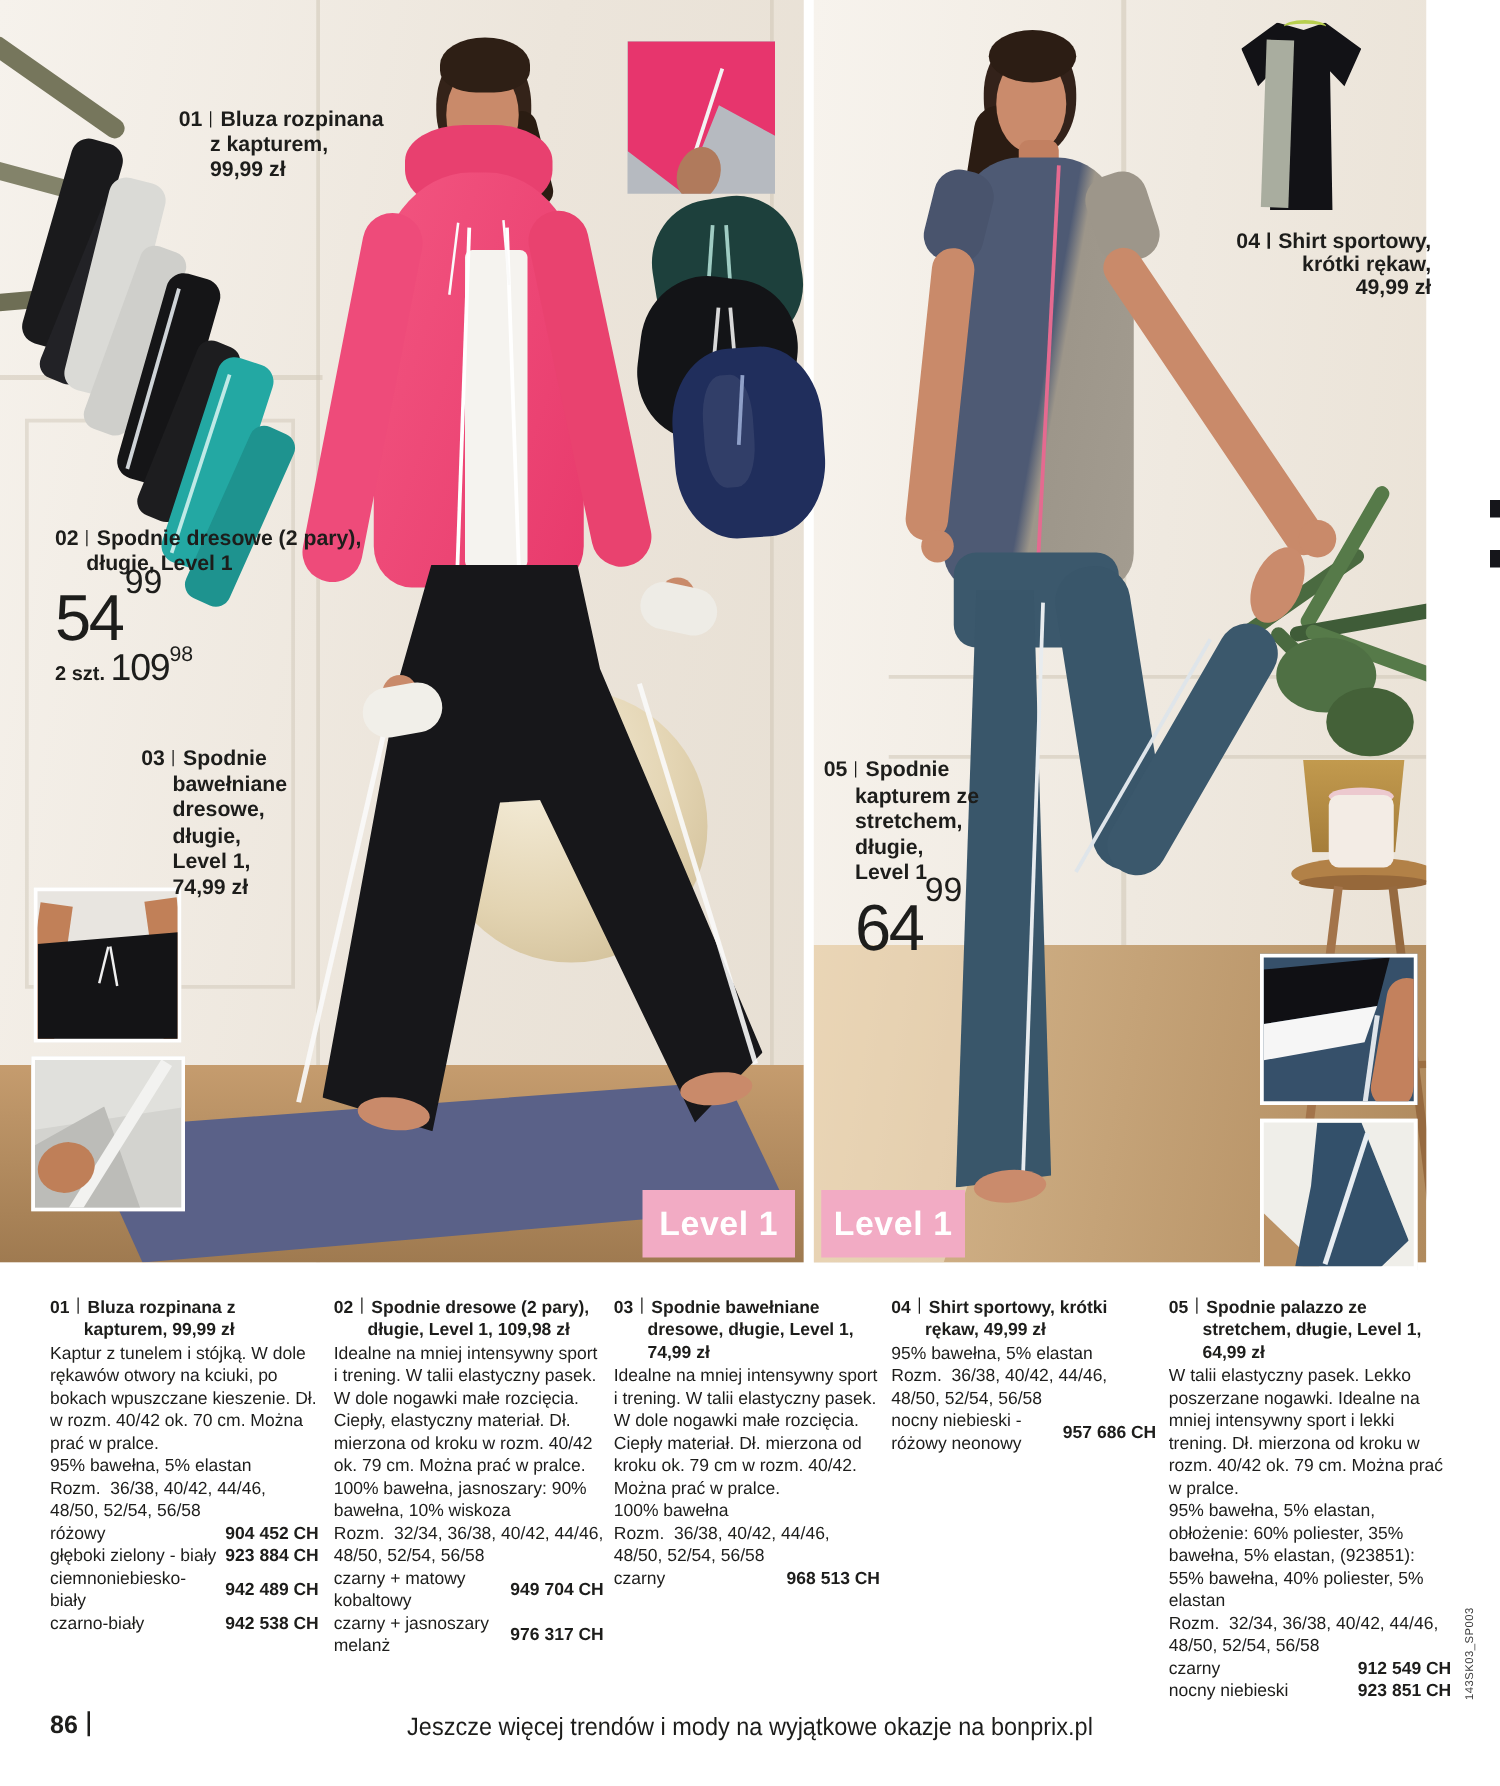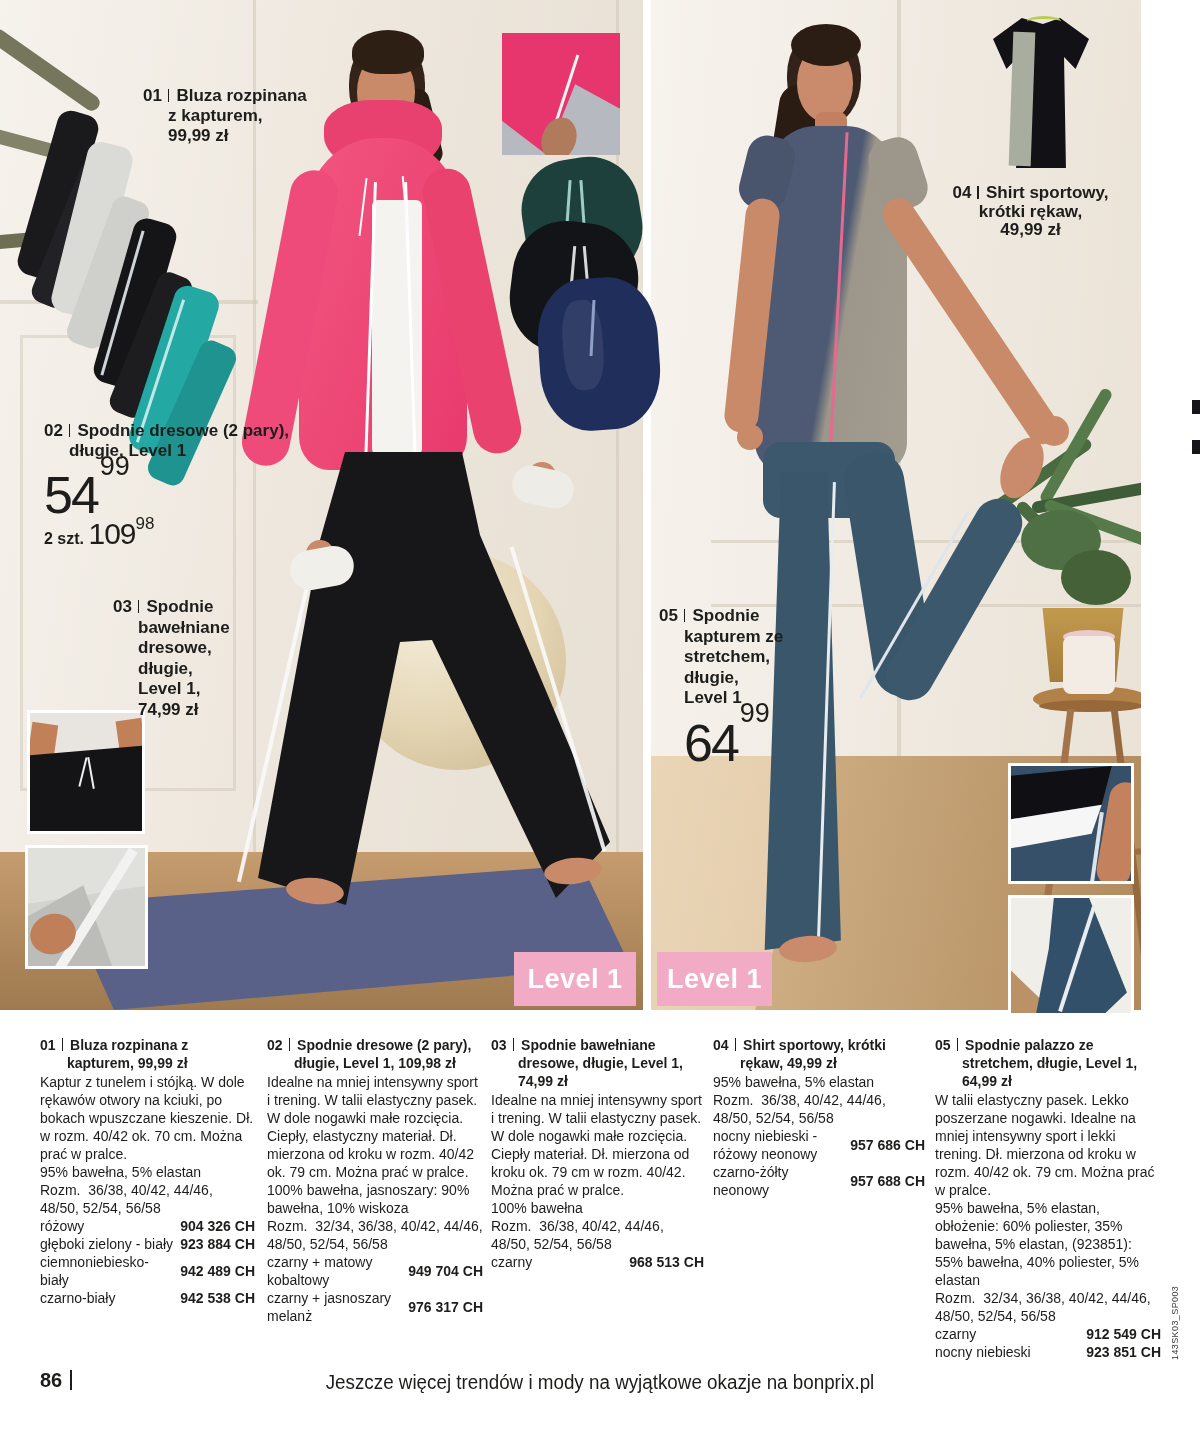--- a/index.html
+++ b/index.html
@@ -212,21 +212,21 @@
 
   <div class="abs callout" style="left:113px;top:597px;width:150px;line-height:20.5px;">
     <div class="l0"><span>03</span><span class="vbar"></span><span>Spodnie</span></div>
     <div class="ind">bawełniane</div>
     <div class="ind">dresowe,</div>
     <div class="ind">długie,</div>
     <div class="ind">Level 1,</div>
     <div class="ind">74,99 zł</div>
   </div>
 
-  <div class="abs callout" style="left:948px;top:184px;width:165px;text-align:center;line-height:18.5px;">
+  <div class="abs callout" style="left:980px;top:184px;width:165px;text-align:right;line-height:18.5px;">
     <div class="l0"><span>04</span><span class="vbar"></span><span>Shirt sportowy,</span></div>
     <div>krótki rękaw,</div>
     <div>49,99 zł</div>
   </div>
 
   <div class="abs callout" style="left:659px;top:606px;width:150px;line-height:20.5px;">
     <div class="l0"><span>05</span><span class="vbar"></span><span>Spodnie</span></div>
     <div class="ind">kapturem ze</div>
     <div class="ind">stretchem,</div>
     <div class="ind">długie,</div>
@@ -237,21 +237,21 @@
   <div class="abs badge" style="left:514px;top:952px;width:122px;height:54px;">Level 1</div>
   <div class="abs badge" style="left:657px;top:952px;width:115px;height:54px;">Level 1</div>
 
   <div class="abs prod" style="left:40px;width:215px;">
     <div class="ptitle"><span>01</span><span class="vbar"></span><span>Bluza rozpinana z kapturem, 99,99 zł</span></div>
     <div class="pbody">Kaptur z tunelem i stójką. W dole rękawów otwory na kciuki, po bokach wpuszczane kieszenie. Dł. w rozm. 40/42 ok. 70 cm. Można prać w pralce.</div>
     <div class="pbody">95% bawełna, 5% elastan</div>
     <div class="pbody">Rozm.&nbsp; 36/38, 40/42, 44/46, 48/50, 52/54, 56/58</div>
     <div class="vrow">
         <span class="vname">różowy</span>
-        <span class="vcode">904 326 CH</span>
+        <span class="vcode">904 452 CH</span>
       </div>
     <div class="vrow">
         <span class="vname">głęboki zielony - biały</span>
         <span class="vcode">923 884 CH</span>
       </div>
     <div class="vrow">
         <span class="vname">ciemnoniebiesko-biały</span>
         <span class="vcode">942 489 CH</span>
       </div>
     <div class="vrow">
@@ -287,24 +287,20 @@
   </div>
 
   <div class="abs prod" style="left:713px;width:212px;">
     <div class="ptitle"><span>04</span><span class="vbar"></span><span>Shirt sportowy, krótki rękaw, 49,99 zł</span></div>
     <div class="pbody">95% bawełna, 5% elastan</div>
     <div class="pbody">Rozm.&nbsp; 36/38, 40/42, 44/46, 48/50, 52/54, 56/58</div>
     <div class="vrow">
         <span class="vname">nocny niebieski - różowy neonowy</span>
         <span class="vcode">957 686 CH</span>
       </div>
-    <div class="vrow">
-        <span class="vname">czarno-żółty neonowy</span>
-        <span class="vcode">957 688 CH</span>
-      </div>
   </div>
 
   <div class="abs prod" style="left:935px;width:226px;">
     <div class="ptitle"><span>05</span><span class="vbar"></span><span>Spodnie palazzo ze stretchem, długie, Level 1, 64,99 zł</span></div>
     <div class="pbody">W talii elastyczny pasek. Lekko poszerzane nogawki. Idealne na mniej intensywny sport i lekki trening. Dł. mierzona od kroku w rozm. 40/42 ok. 79 cm. Można prać w pralce.</div>
     <div class="pbody">95% bawełna, 5% elastan, obłożenie: 60% poliester, 35% bawełna, 5% elastan, (923851): 55% bawełna, 40% poliester, 5% elastan</div>
     <div class="pbody">Rozm.&nbsp; 32/34, 36/38, 40/42, 44/46, 48/50, 52/54, 56/58</div>
     <div class="vrow">
         <span class="vname">czarny</span>
         <span class="vcode">912 549 CH</span>

